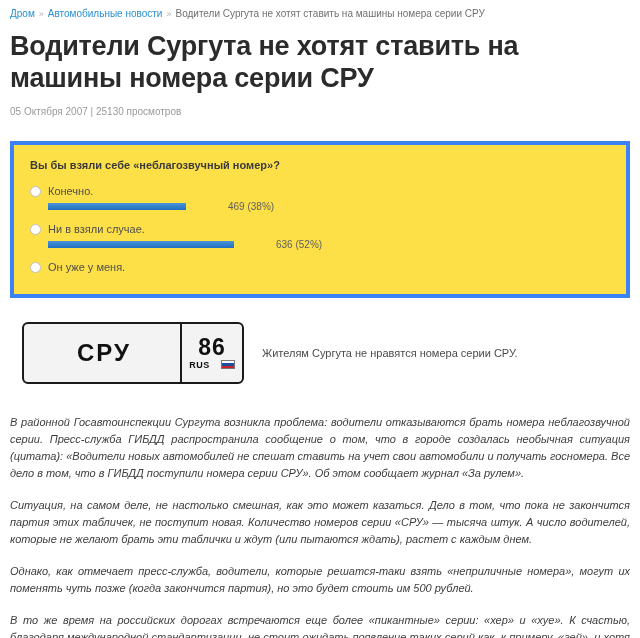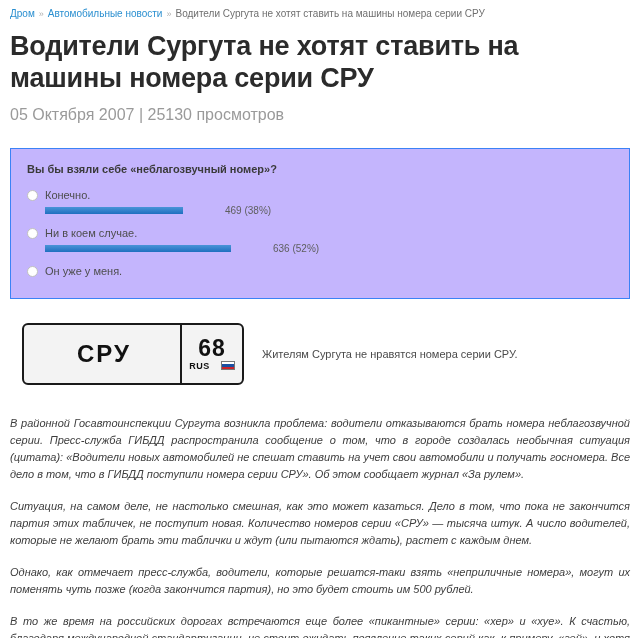--- a/index.html
+++ b/index.html
@@ -42,29 +42,29 @@
   
   h1.title {
     font-size: 27px;
     line-height: 32px;
     font-weight: bold;
     color: #2b2b2b;
     margin: 4px 2px 12px 2px;
     letter-spacing: -0.2px;
   }
   .meta {
-    font-size: 16px;
+    font-size: 10px;
     color: #9a9a9a;
     margin: 0 2px 14px 2px;
     padding-bottom: 10px;
   }
   
   .poll {
-    border: 1px solid #3b82f6;
-    background: #c4b5fd;
+    border: 4px solid #3b82f6;
+    background: #fde047;
     padding: 14px 16px 16px 16px;
     margin: 0 2px 16px 2px;
     box-sizing: border-box;
   }
   .poll-question {
     font-size: 11px;
     font-weight: bold;
     color: #3a3a3a;
     margin-bottom: 14px;
   }
@@ -232,21 +232,21 @@
       </div>
       <div class="bar-line">
         <div class="bar" id="bar0" style="width: 138px;"></div>
         <span class="bar-value">469 (38%)</span>
       </div>
     </div>
 
     <div class="poll-option">
       <div class="poll-row">
         <span class="radio"></span>
-        <span class="opt-label">Ни в коем случае.</span>
+        <span class="opt-label">Ни в взяли случае.</span>
       </div>
       <div class="bar-line">
         <div class="bar" id="bar1" style="width: 186px;"></div>
         <span class="bar-value">636 (52%)</span>
       </div>
     </div>
 
     <div class="poll-option">
       <div class="poll-row">
         <span class="radio"></span>
@@ -255,21 +255,21 @@
     </div>
   </div>
 
   <div class="figure">
     <div class="plate">
       <div class="plate-main">
         <span class="letter">С</span>
           <span class="letter">РУ</span>
       </div>
       <div class="plate-region">
-        <span class="code">68</span>
+        <span class="code">86</span>
         <span class="rus-row">
           <span class="rus">RUS</span>
           <span class="flag">
               <i class="w"></i>
               <i class="b"></i>
               <i class="r"></i>
             </span>
         </span>
       </div>
     </div>

